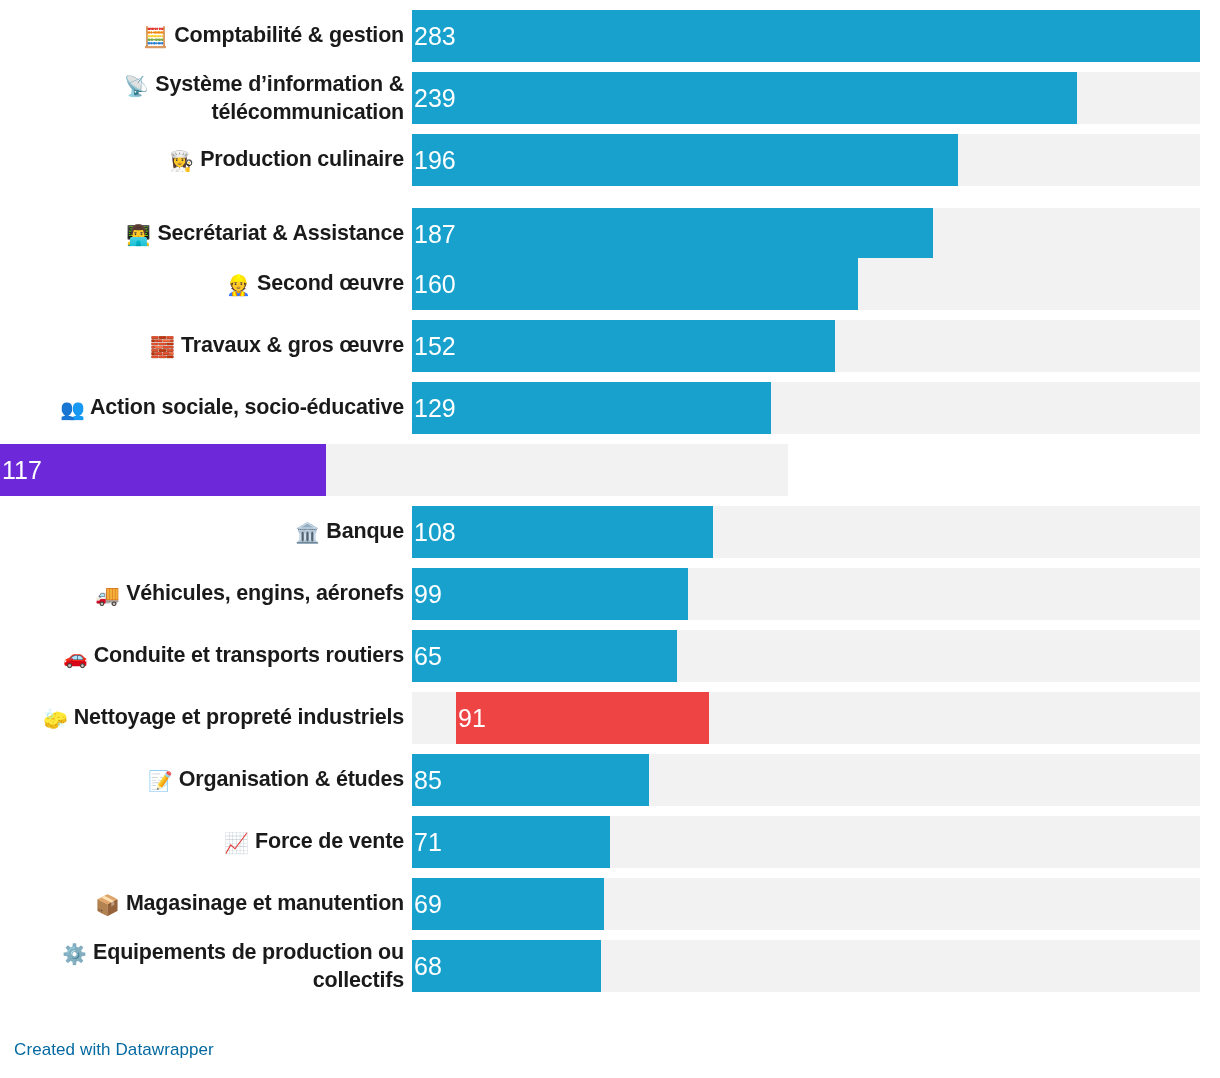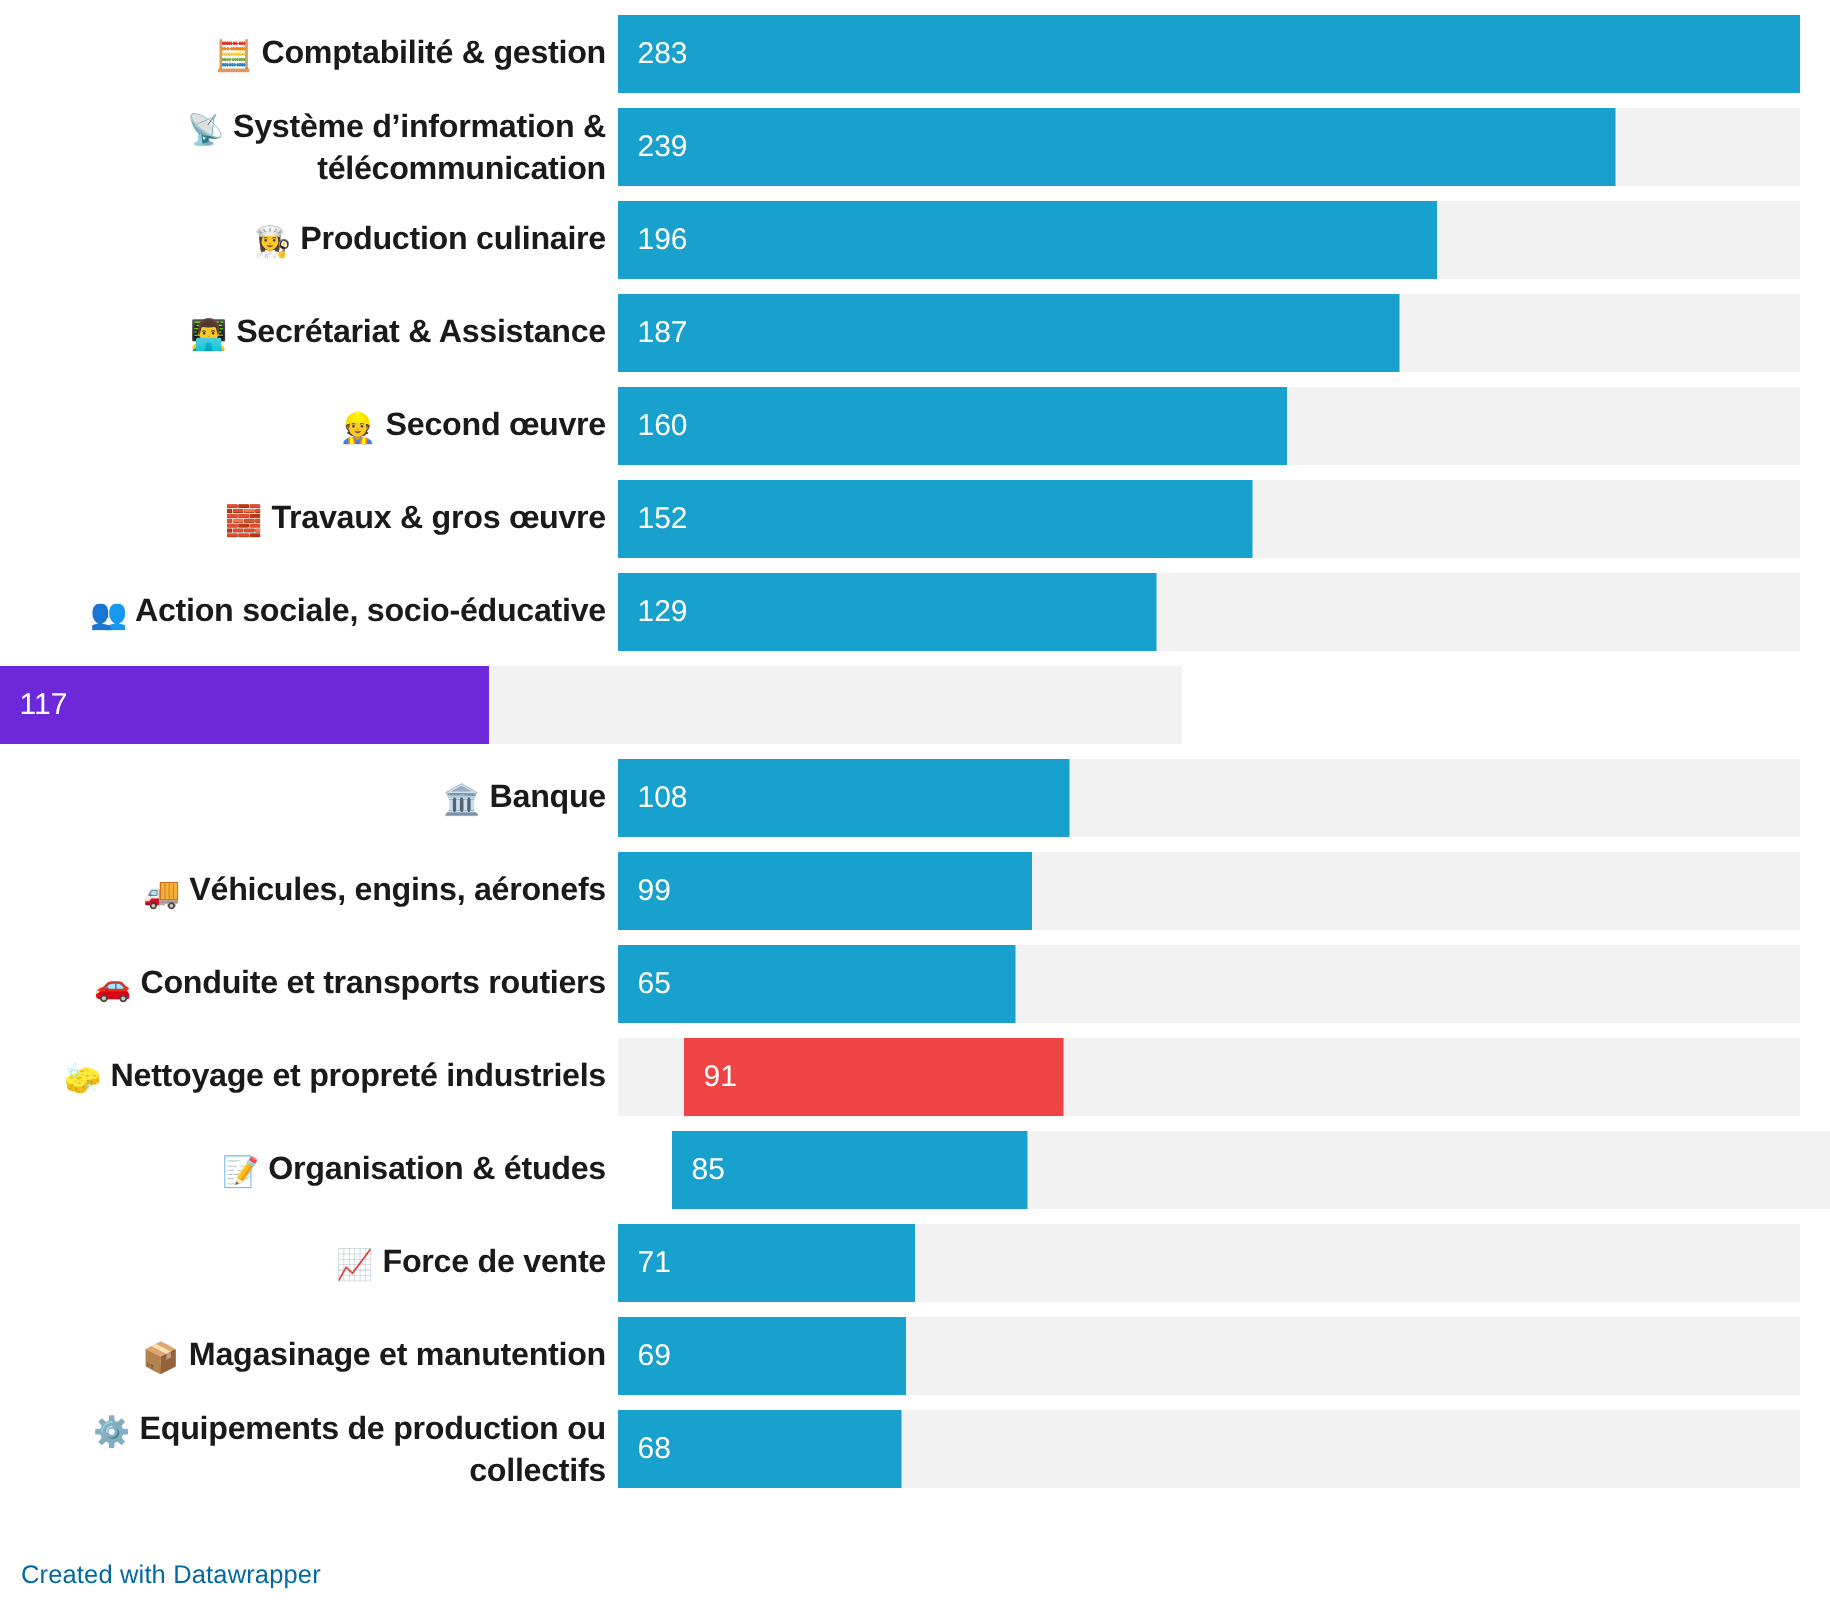--- a/index.html
+++ b/index.html
@@ -68,23 +68,23 @@
     position: absolute;
     left: 0;
     top: 0;
     height: 52px;
     background: #18a1cd;
     display: flex;
     align-items: center;
   }
   .row-value {
     color: #ffffff;
-    font-size: 20px;
+    font-size: 25px;
     font-weight: normal;
-    padding-left: 13px;
+    padding-left: 2px;
     line-height: 1;
     white-space: nowrap;
   }
   .footer {
     position: absolute;
     left: 14px;
     top: 1040px;
     font-size: 17px;
     color: #0369a1;
     font-weight: normal;
@@ -113,21 +113,21 @@
         </div>
       </div>
       <div class="row" style="position: absolute; top: 134px; height: 52px;">
         <div class="row-label"><span class="row-emoji">👩‍🍳</span> <span>Production culinaire</span></div>
         <div class="row-track">
           <div class="row-bar" style="width: 546px; background: rgb(24, 161, 205);">
             <span class="row-value">196</span>
           </div>
         </div>
       </div>
-      <div class="row" style="position: absolute; top: 196px; height: 52px;">
+      <div class="row" style="position: absolute; top: 208px; height: 52px;">
         <div class="row-label"><span class="row-emoji">👨‍💻</span> <span>Secrétariat &amp; Assistance</span></div>
         <div class="row-track">
           <div class="row-bar" style="width: 521px; background: rgb(24, 161, 205);">
             <span class="row-value">187</span>
           </div>
         </div>
       </div>
       <div class="row" style="position: absolute; top: 258px; height: 52px;">
         <div class="row-label"><span class="row-emoji">👷</span> <span>Second œuvre</span></div>
         <div class="row-track">
@@ -184,21 +184,21 @@
         </div>
       </div>
       <div class="row" style="position: absolute; top: 692px; height: 52px;">
         <div class="row-label"><span class="row-emoji">🧽</span> <span>Nettoyage et propreté industriels</span></div>
         <div class="row-track">
           <div class="row-bar" style="width: 253px; background: #ef4444; margin-left: 44px;">
             <span class="row-value">91</span>
           </div>
         </div>
       </div>
-      <div class="row" style="position: absolute; top: 754px; height: 52px; gap: 36px;">
+      <div class="row" style="position: absolute; top: 754px; height: 52px;">
         <div class="row-label"><span class="row-emoji">📝</span> <span>Organisation &amp; études</span></div>
         <div class="row-track">
           <div class="row-bar" style="width: 237px; background: rgb(24, 161, 205);">
             <span class="row-value">85</span>
           </div>
         </div>
       </div>
       <div class="row" style="position: absolute; top: 816px; height: 52px;">
         <div class="row-label"><span class="row-emoji">📈</span> <span>Force de vente</span></div>
         <div class="row-track">

